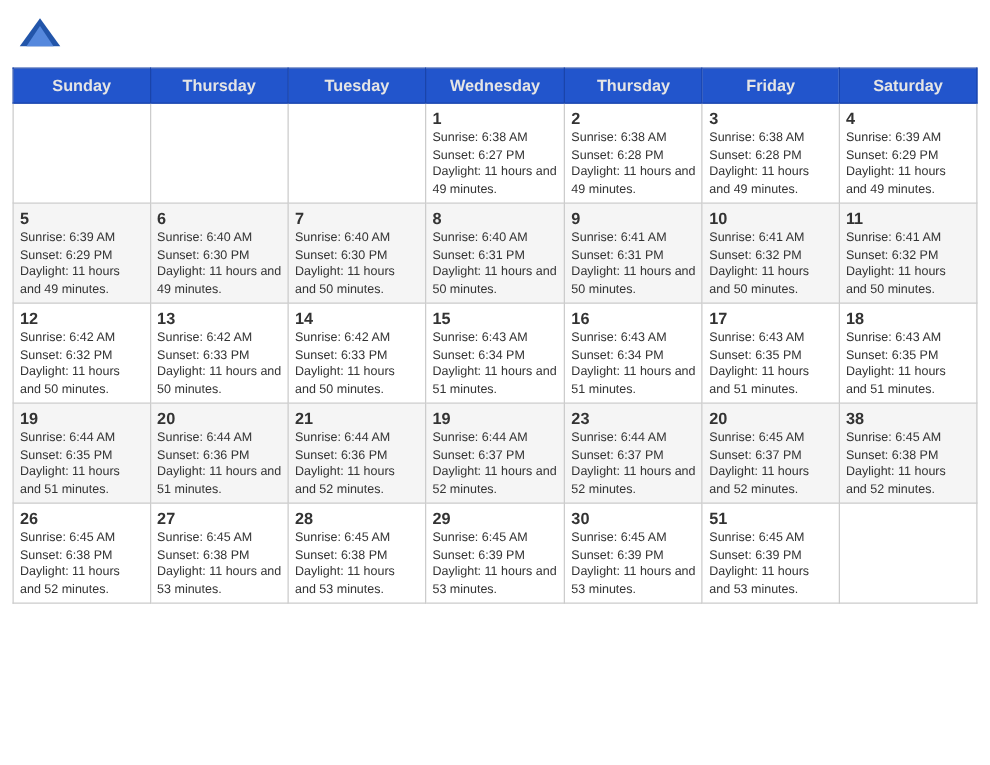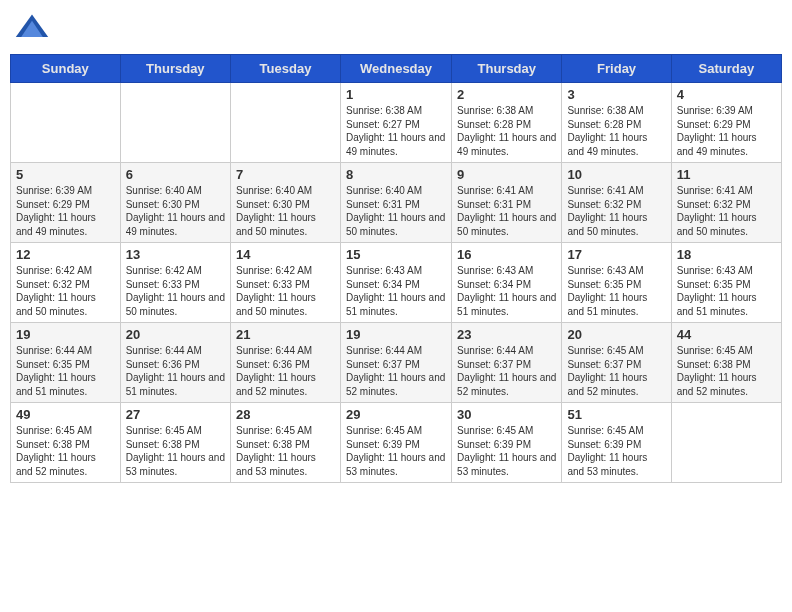--- a/index.html
+++ b/index.html
@@ -276,29 +276,29 @@
 Sunset: 6:37 PM
 Daylight: 11 hours and 52 minutes.</div>
         </td>
         <td>
           <span class="day-number">20</span>
           <div class="day-info" style="white-space: pre-line;">Sunrise: 6:45 AM
 Sunset: 6:37 PM
 Daylight: 11 hours and 52 minutes.</div>
         </td>
         <td>
-          <span class="day-number">44</span>
+          <span class="day-number">38</span>
           <div class="day-info" style="white-space: pre-line;">Sunrise: 6:45 AM
 Sunset: 6:38 PM
 Daylight: 11 hours and 52 minutes.</div>
         </td>
       </tr>
       <tr>
         <td>
-          <span class="day-number">49</span>
+          <span class="day-number">26</span>
           <div class="day-info" style="white-space: pre-line;">Sunrise: 6:45 AM
 Sunset: 6:38 PM
 Daylight: 11 hours and 52 minutes.</div>
         </td>
         <td>
           <span class="day-number">27</span>
           <div class="day-info" style="white-space: pre-line;">Sunrise: 6:45 AM
 Sunset: 6:38 PM
 Daylight: 11 hours and 53 minutes.</div>
         </td>

